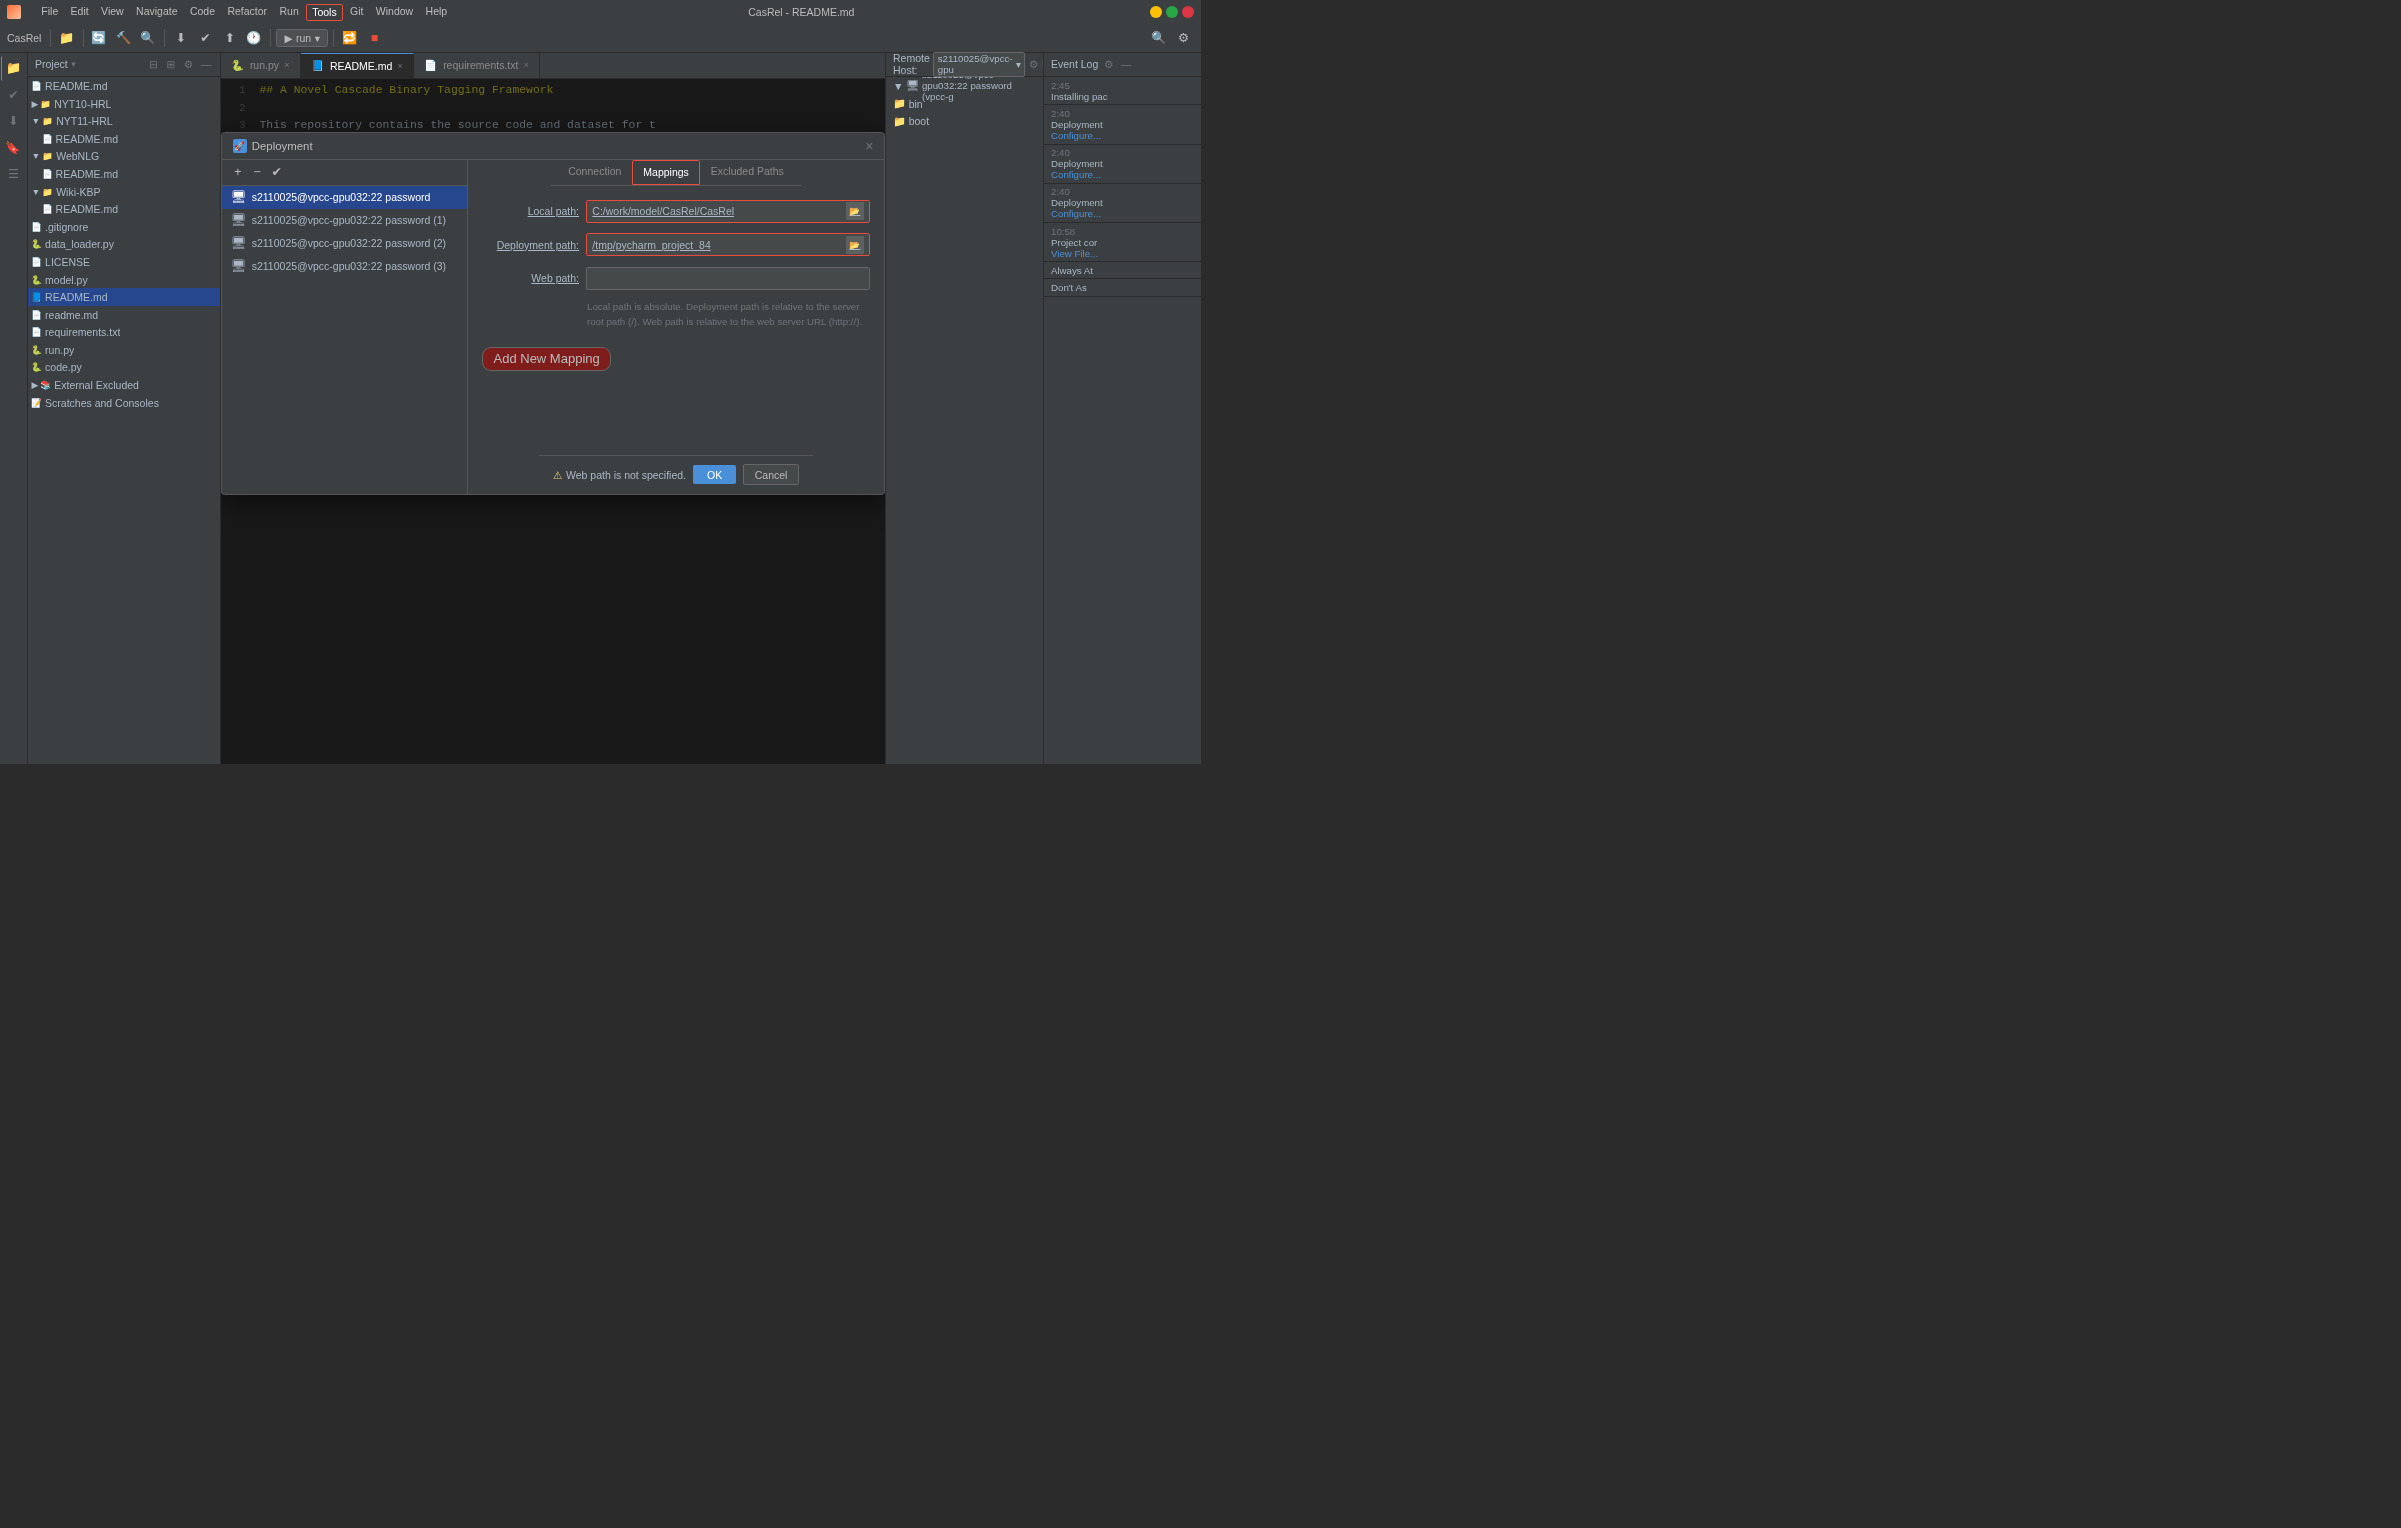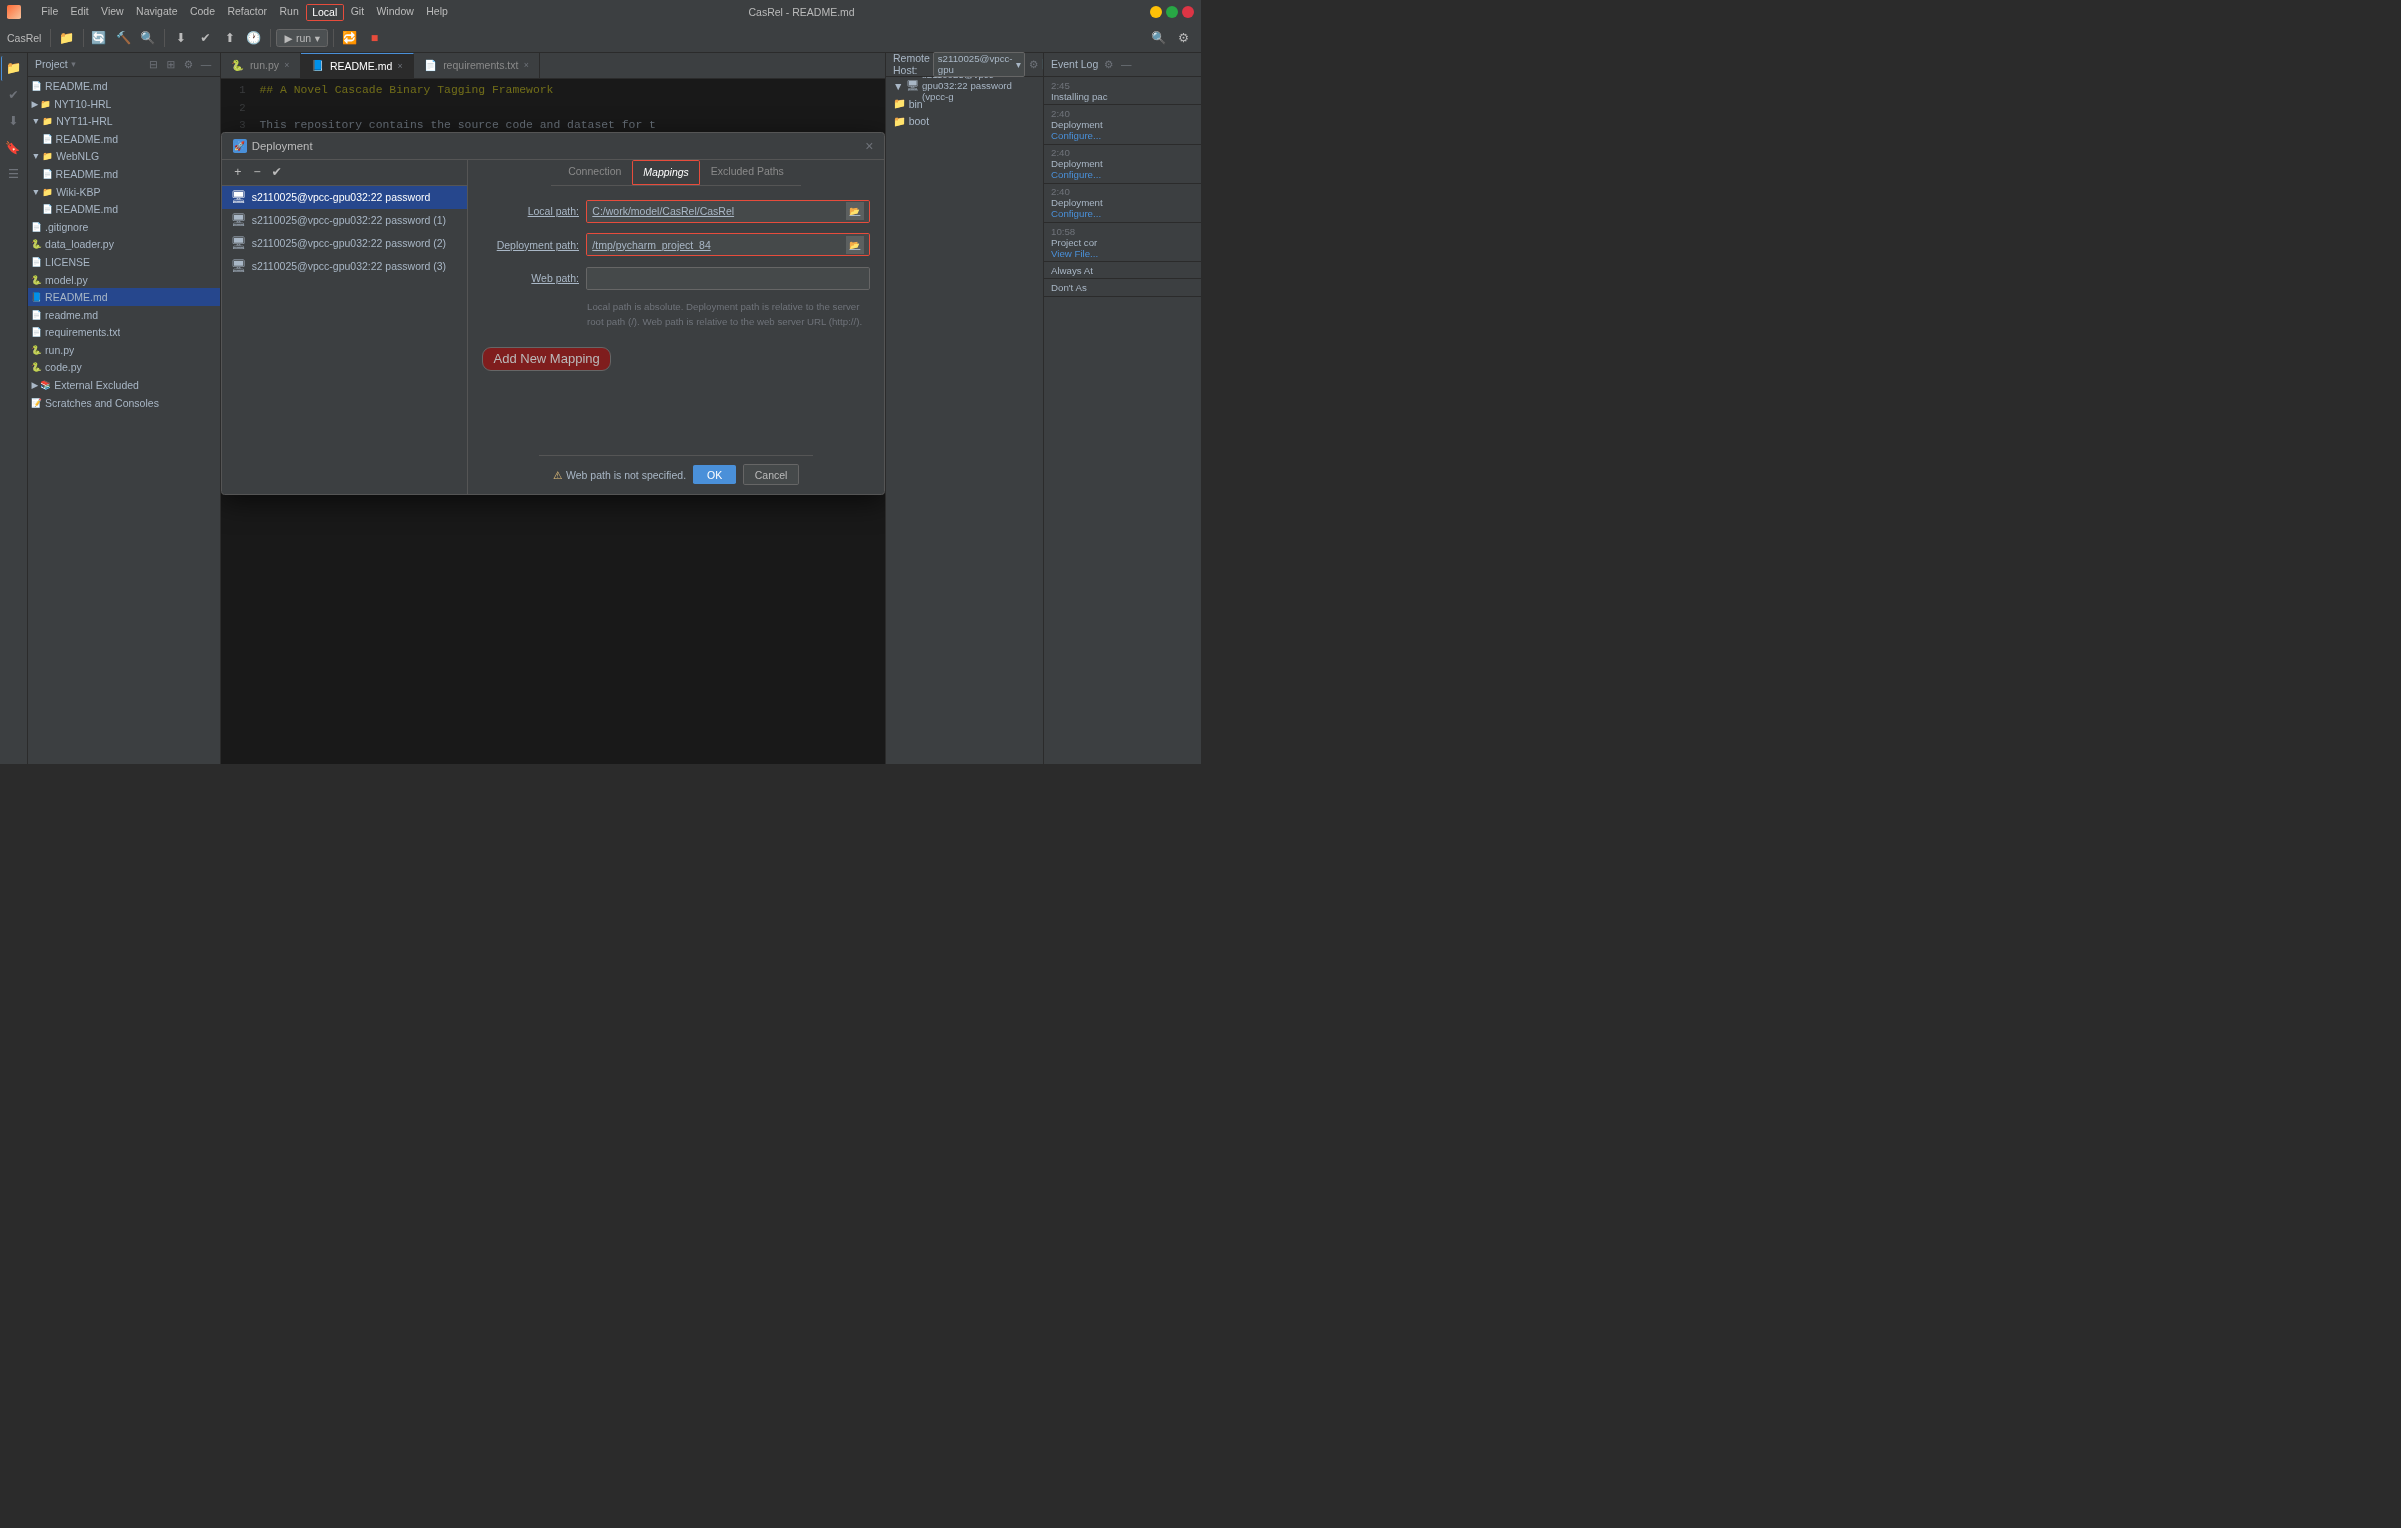--- a/index.html
+++ b/index.html
@@ -383,21 +383,20 @@
     .dialog-tab {
       padding: 5.3px 10.5px;
       font-size: 10.5px;
       color: #8a8a8a;
       cursor: pointer;
       border-bottom: 1.8px solid transparent;
     }
     .dialog-tab.active {
       color: #ffffff;
       border-bottom-color: #4a90d9;
-      font-style: italic;
     }
     .dialog-tab.highlighted {
       border: 0.9px solid #e74c3c;
       color: #ffffff;
       border-radius: 1.8px 1.8px 0 0;
     }
     .dialog-form {
       flex: 1;
       padding: 14px;
       display: flex;
@@ -558,21 +557,21 @@
 <div class="title-bar">
   <div class="title-bar-logo"></div>
   <div class="menu-bar">
     <span class="menu-item">File</span>
     <span class="menu-item">Edit</span>
     <span class="menu-item">View</span>
     <span class="menu-item">Navigate</span>
     <span class="menu-item">Code</span>
     <span class="menu-item">Refactor</span>
     <span class="menu-item">Run</span>
-    <span class="menu-item active">Local</span>
+    <span class="menu-item active">Tools</span>
     <span class="menu-item">Git</span>
     <span class="menu-item">Window</span>
     <span class="menu-item">Help</span>
   </div>
   <div class="title-bar-title">CasRel - README.md</div>
   <div class="title-bar-controls">
     <div class="win-btn minimize">─</div>
     <div class="win-btn maximize">□</div>
     <div class="win-btn close">×</div>
   </div>

